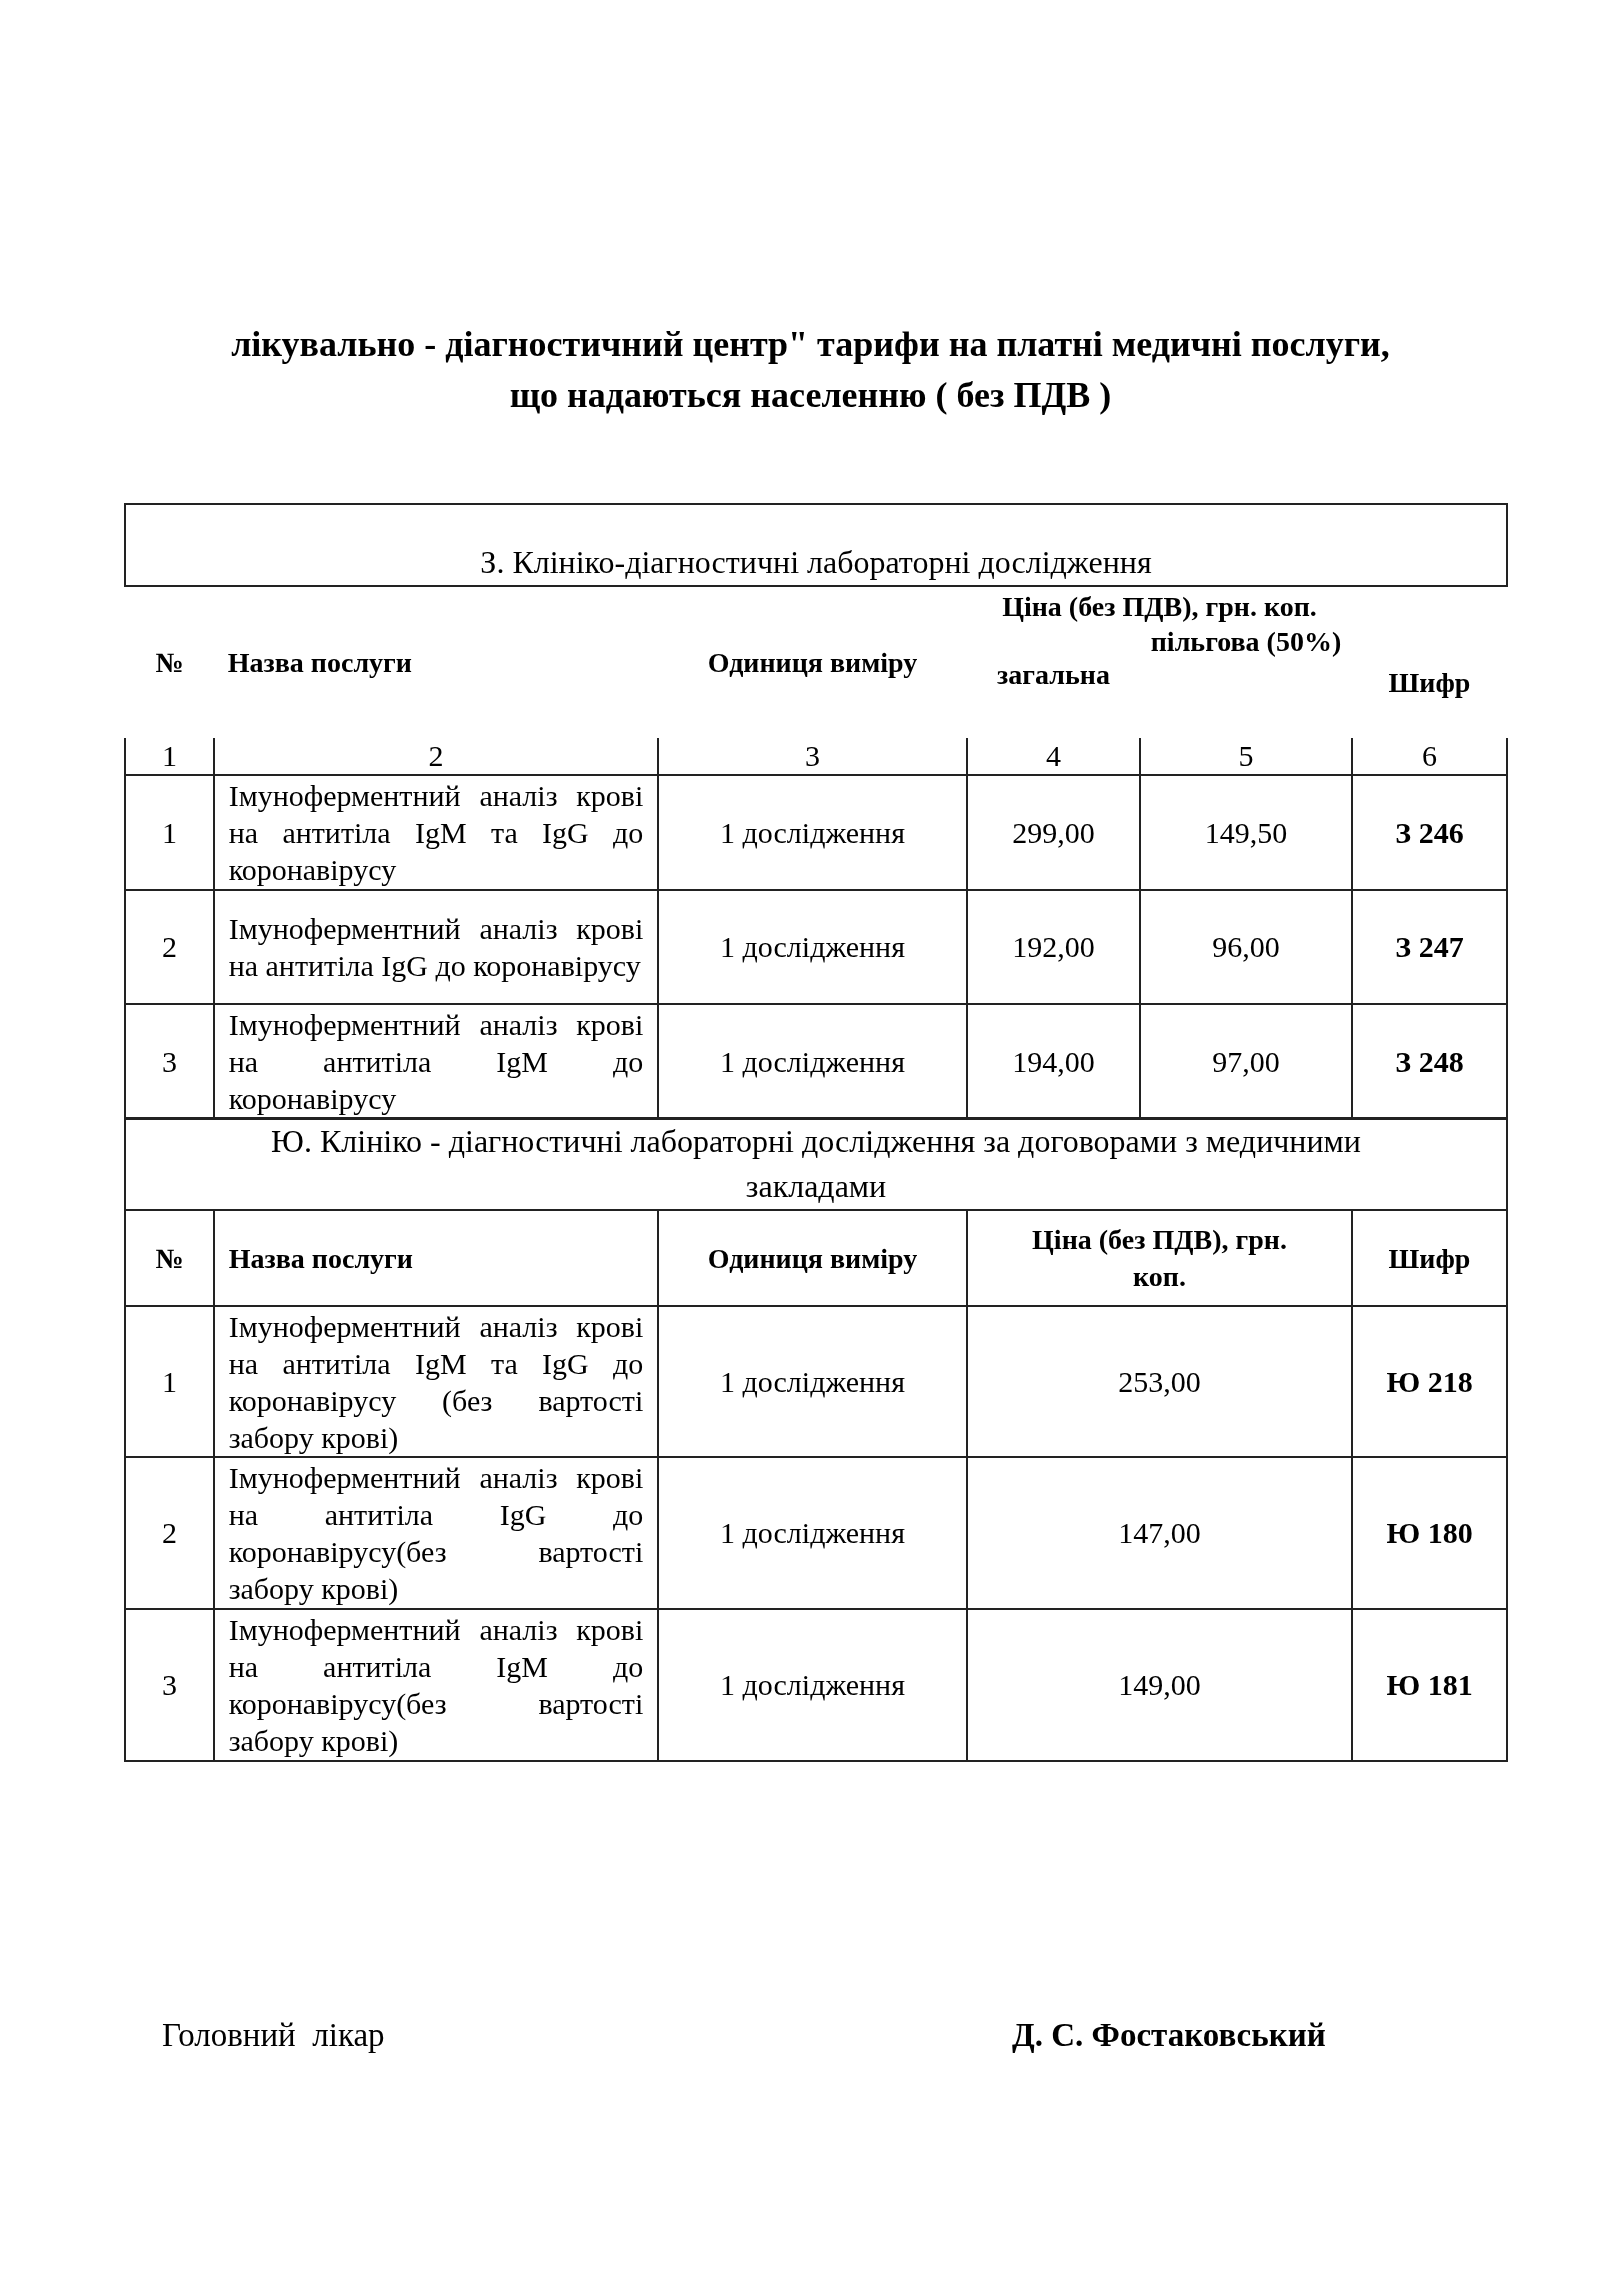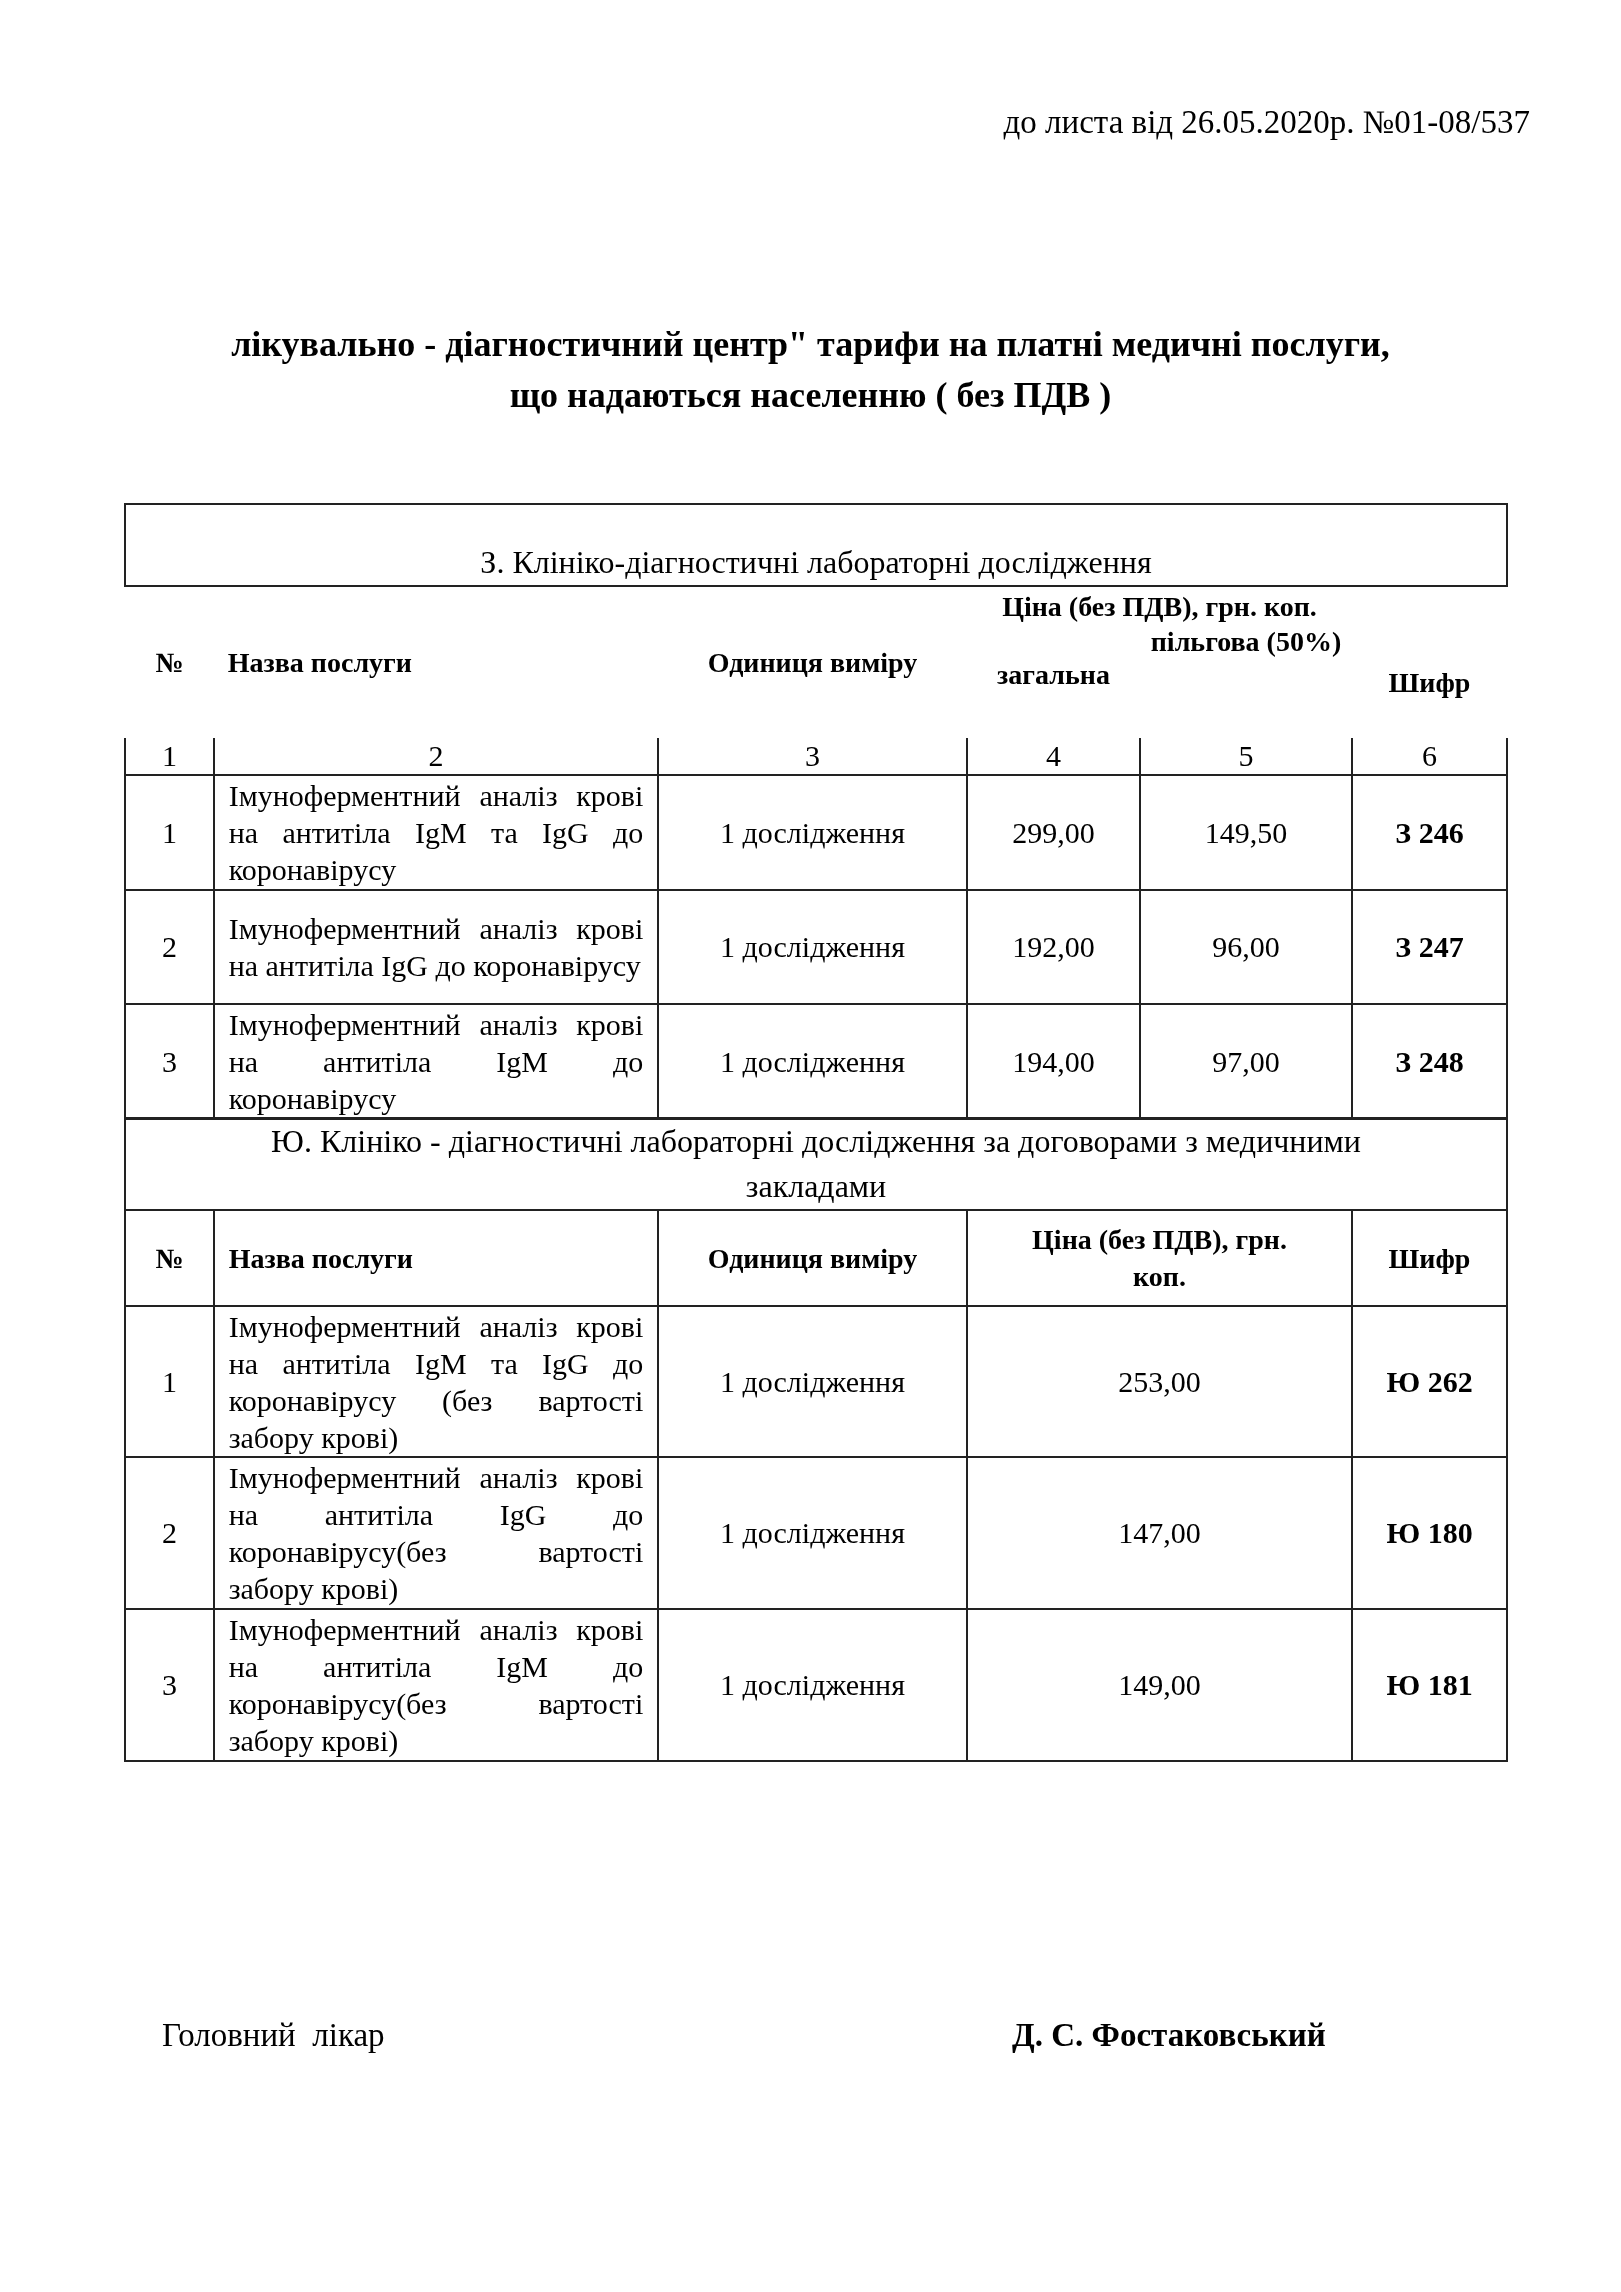--- a/index.html
+++ b/index.html
@@ -29,21 +29,20 @@
     td.code { font-weight: bold; }
     .hdr-left { text-align: left !important; padding-left: 13.7px !important; }
 
     .sign-left { position: absolute; left: 162px; top: 2017px; font-weight: normal; font-size: 33px; }
     .sign-right { position: absolute; left: 1012px; top: 2017px; font-weight: bold; font-size: 33px; }
   </style>
 </head>
 <body>
 
 <div class="annex">
-  <div>до листа від 26.05.2020р. №01-08/537</div>
 </div>
 
 <div class="title">
   <div>лікувально - діагностичний центр" тарифи на платні медичні послуги,</div>
   <div>що надаються населенню ( без ПДВ )</div>
 </div>
 
 <table class="tbl" id="t1">
   <colgroup>
     <col style="width:89px">
@@ -122,21 +121,21 @@
     <td class="hdr-left">Назва послуги</td>
     <td>Одиниця виміру</td>
     <td style="padding:0 39px !important;">Ціна (без ПДВ), грн. коп.</td>
     <td>Шифр</td>
   </tr>
   <tr class="bordered" style="height:151px">
     <td>1</td>
     <td class="name">Імуноферментний аналіз крові на антитіла IgM та IgG до коронавірусу (без вартості забору крові)</td>
     <td>1 дослідження</td>
     <td>253,00</td>
-    <td class="code">Ю 262</td>
+    <td class="code">Ю 218</td>
   </tr>
   <tr class="bordered" style="height:152px">
     <td>2</td>
     <td class="name">Імуноферментний аналіз крові на антитіла IgG до коронавірусу(без вартості забору крові)</td>
     <td>1 дослідження</td>
     <td>147,00</td>
     <td class="code">Ю 180</td>
   </tr>
   <tr class="bordered" style="height:152px">
     <td>3</td>

